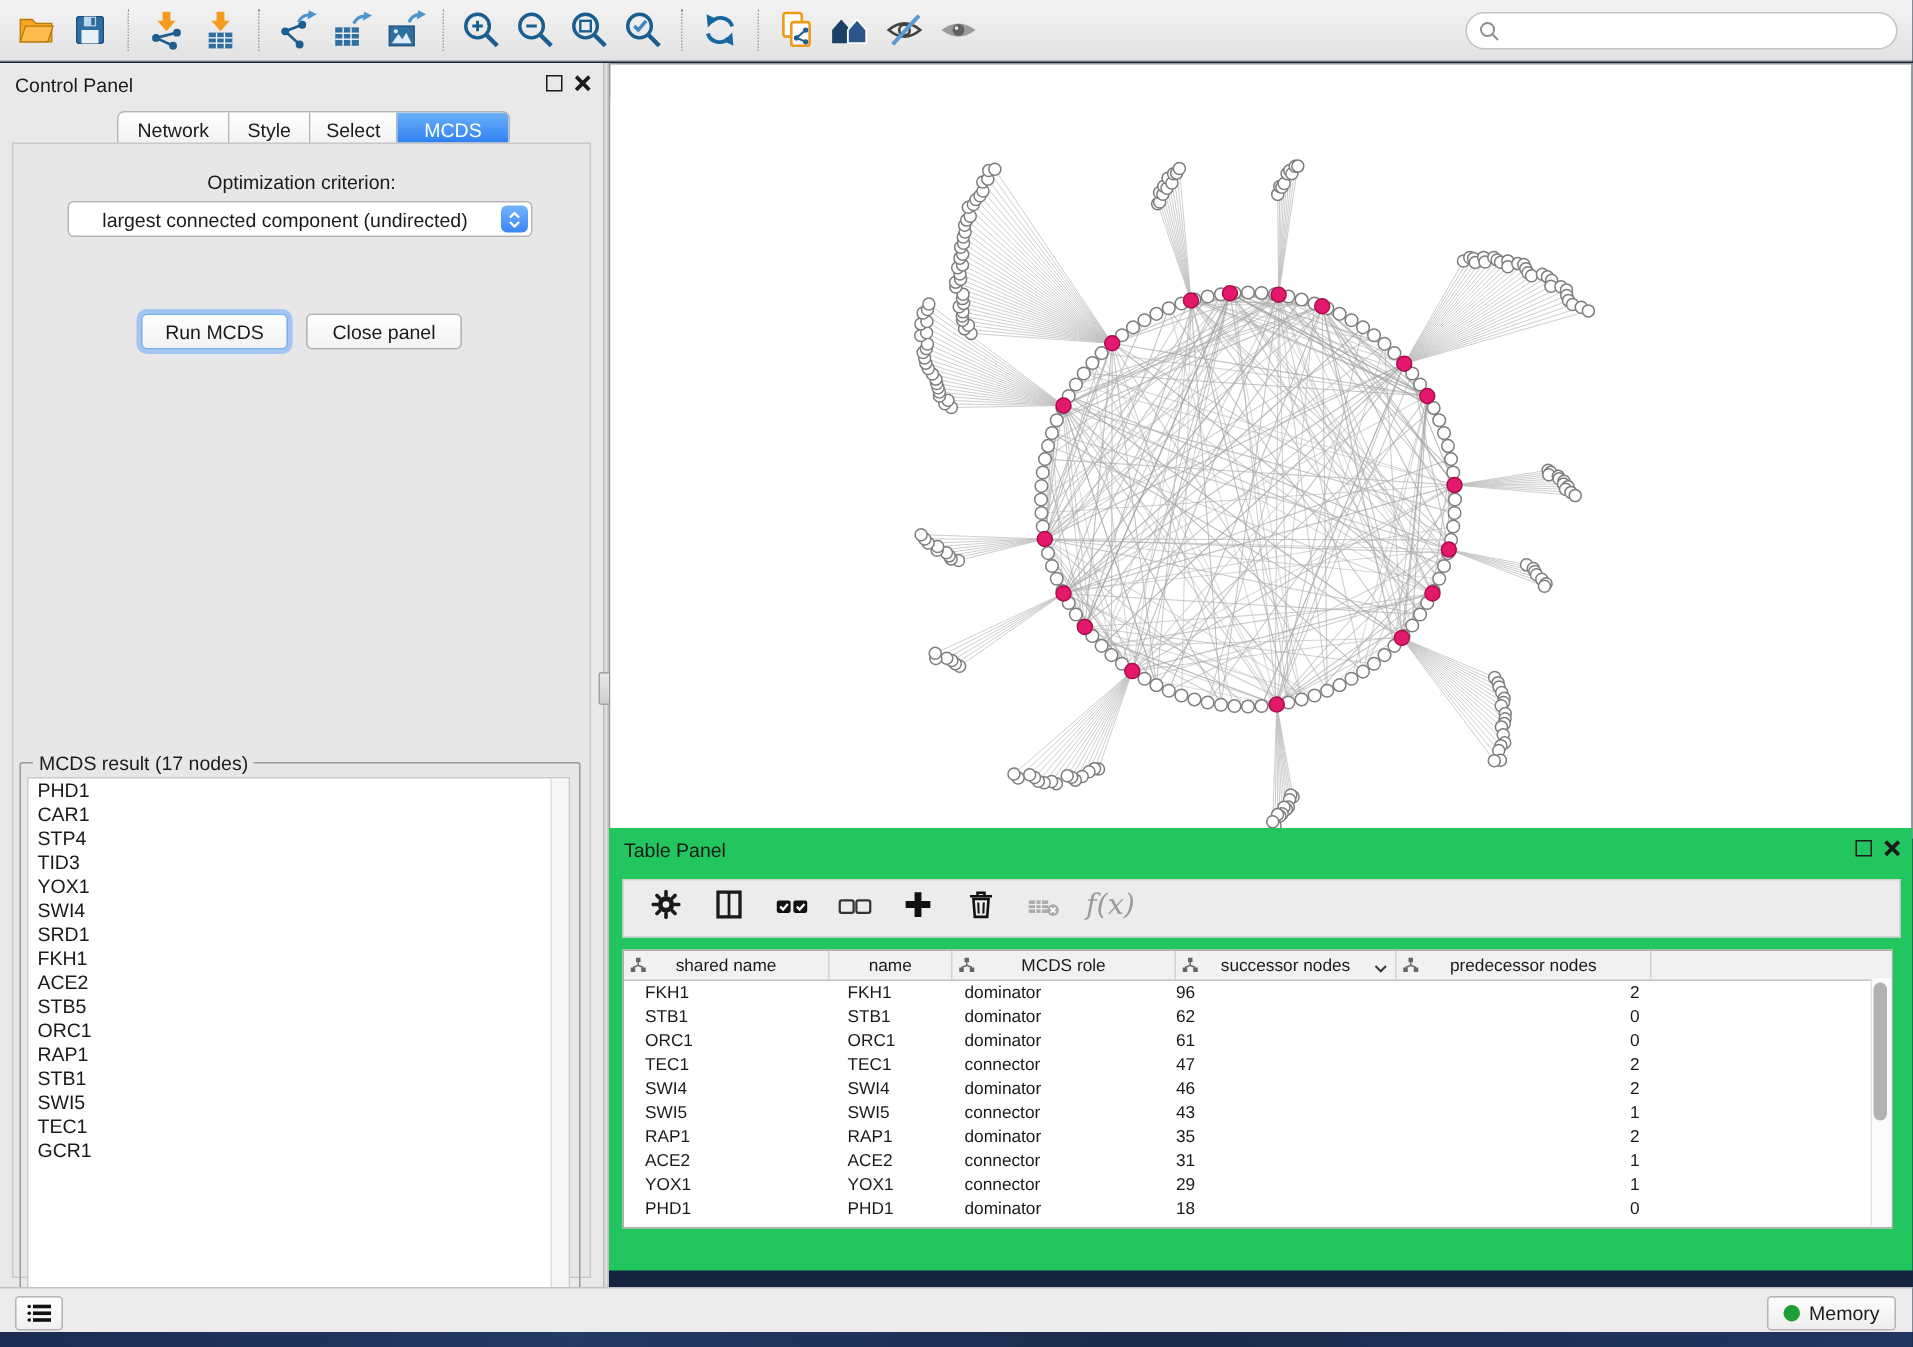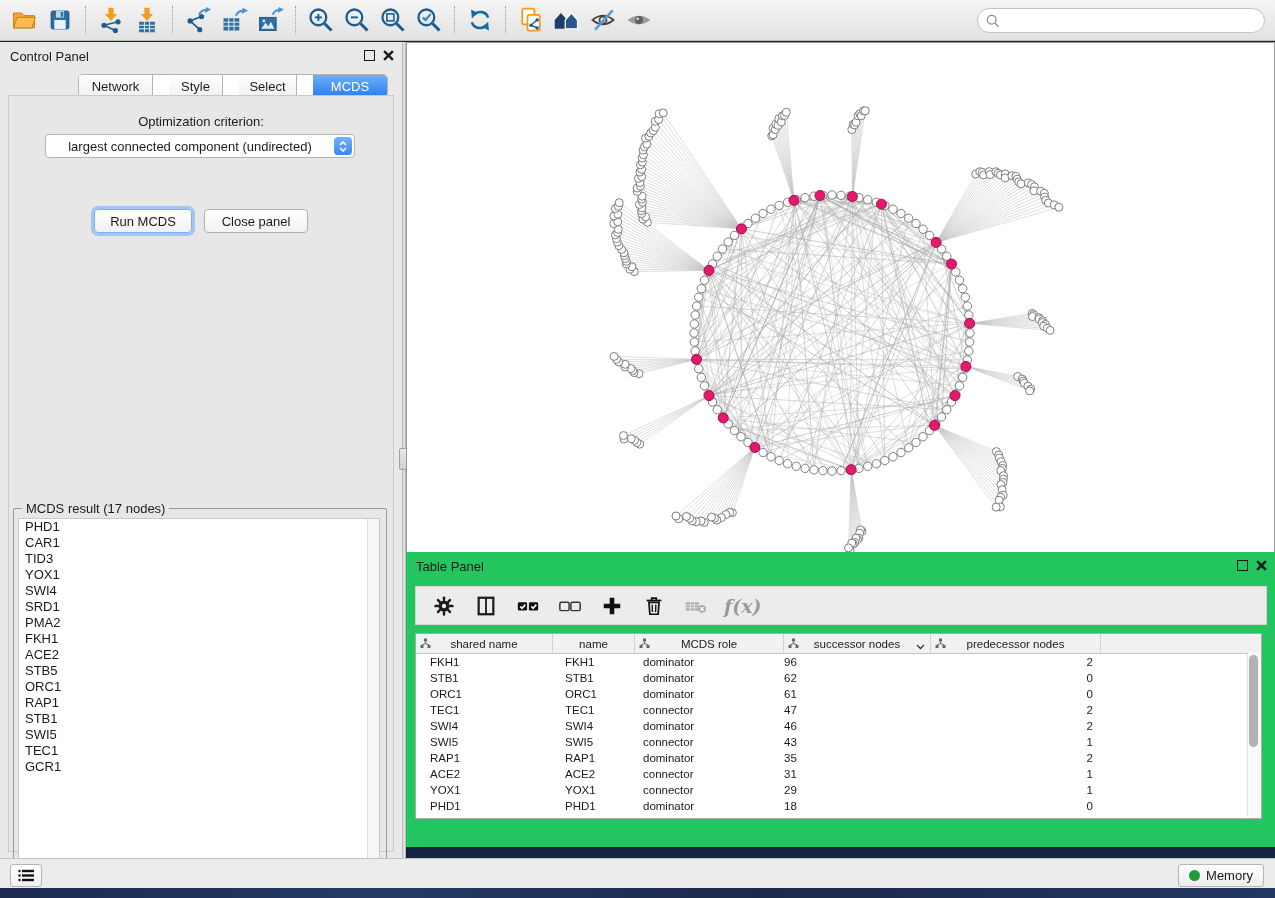--- a/index.html
+++ b/index.html
@@ -25,21 +25,21 @@
   .cpanel{position:absolute;left:0;top:42px;width:402px;height:816px;background:#e9e9e9;}
   .panel-title{position:absolute;left:10px;top:7px;font-size:13px;}
   .win-icons{position:absolute;right:8px;top:8px;display:flex;gap:8px;align-items:center;}
   .float-ico{width:9px;height:9px;border:1.5px solid #1a1a1a;display:inline-block;}
   .seg{display:flex;border:1px solid #b3b3b3;border-radius:5px;overflow:hidden;
     background:#fff;height:22px;font-size:13px;}
   .seg .sg{display:flex;align-items:center;justify-content:center;
     border-right:1px solid #b3b3b3;background:linear-gradient(#ffffff,#f1f1f1);cursor:pointer;}
   .seg .sg:last-child{border-right:none;}
   .seg .sel{background:linear-gradient(#6cb0f9,#2a7df0);color:#fff;}
-  .cp-tabs{position:absolute;left:78px;top:32px;gap:16px;}
+  .cp-tabs{position:absolute;left:78px;top:32px;}
   .cp-body{position:absolute;left:8px;top:53px;width:386px;height:757px;
     background:#e7e7e7;border:1px solid #c9c9c9;box-sizing:border-box;}
   .opt-label{position:absolute;left:0;top:18px;width:100%;text-align:center;font-size:13px;}
   .dropdown{position:absolute;left:36px;top:38px;width:310px;height:24px;background:#fff;
     border:1px solid #b5b5b5;border-radius:4px;display:flex;align-items:center;
     box-sizing:border-box;font-size:13px;cursor:pointer;}
   .dropdown .dd-text{flex:1;text-align:center;}
   .dd-stepper{width:18px;height:18px;margin-right:2px;border-radius:4px;
     background:linear-gradient(#74b3fa,#3a86f5);display:flex;flex-direction:column;
     align-items:center;justify-content:center;gap:1px;}
@@ -77,21 +77,21 @@
   .tl{width:13px;height:13px;border-radius:50%;border:1px solid rgba(0,0,0,.15);box-sizing:border-box;}
   .net-title{position:absolute;left:0;top:3px;width:100%;text-align:center;
     font-size:13px;padding-left:90px;box-sizing:border-box;}
   .net-canvas{position:absolute;left:0;top:22px;width:867px;height:493px;background:#fff;}
 
   
   .tpanel{position:absolute;left:406px;top:552px;width:869px;height:295px;background:#22c55e;}
   .tp-toolbar{position:absolute;left:9px;top:34px;width:852px;height:39px;
     background:#ececec;border:1px solid #d2d2d2;box-sizing:border-box;
     display:flex;align-items:center;gap:14px;padding-left:14px;}
-  .tp-btn{width:28px;height:28px;display:flex;align-items:center;justify-content:center;cursor:pointer;font-weight:bold;}
+  .tp-btn{width:28px;height:28px;display:flex;align-items:flex-start;justify-content:center;cursor:pointer;}
   .fx{font-family:"DejaVu Serif",serif;font-style:italic;font-size:19px;color:#9a9a9a;}
   .ntable{position:absolute;left:9px;top:81px;width:847px;height:186px;background:#fff;
     border:1px solid #ababab;box-sizing:border-box;font-size:11.5px;}
   .thead{display:flex;height:19px;background:#f1f1f1;border-bottom:1px solid #c4c4c4;}
   .thcell{position:relative;display:flex;align-items:center;justify-content:center;
     border-right:1px solid #d2d2d2;box-sizing:border-box;font-size:11.5px;cursor:pointer;}
   .thcell .colicon{position:absolute;left:4px;top:4px;}
   .thcell .chev{position:absolute;right:5px;top:6px;}
   .c0{width:137px;} .c1{width:82px;} .c2{width:149px;} .c3{width:147px;} .c4{width:170px;}
   .cfill{flex:1;border-right:none;}
@@ -299,25 +299,25 @@
         </span>
       </div>
       <button class="btn focused" style="left:85px;top:113px;width:98px;">Run MCDS</button>
       <button class="btn" style="left:195px;top:113px;width:104px;">Close panel</button>
       <div class="groupbox">
         <div class="gb-title">MCDS result (17 nodes)</div>
         <div class="mcds-list">
           <div class="mcds-scroll"></div>
         <div class="mcds-item">PHD1</div>
             <div class="mcds-item">CAR1</div>
+            <div class="mcds-item">STP4</div>
             <div class="mcds-item">TID3</div>
             <div class="mcds-item">YOX1</div>
             <div class="mcds-item">SWI4</div>
             <div class="mcds-item">SRD1</div>
-            <div class="mcds-item">PMA2</div>
             <div class="mcds-item">FKH1</div>
             <div class="mcds-item">ACE2</div>
             <div class="mcds-item">STB5</div>
             <div class="mcds-item">ORC1</div>
             <div class="mcds-item">RAP1</div>
             <div class="mcds-item">STB1</div>
             <div class="mcds-item">SWI5</div>
             <div class="mcds-item">TEC1</div>
             <div class="mcds-item">GCR1</div>
           </div>

